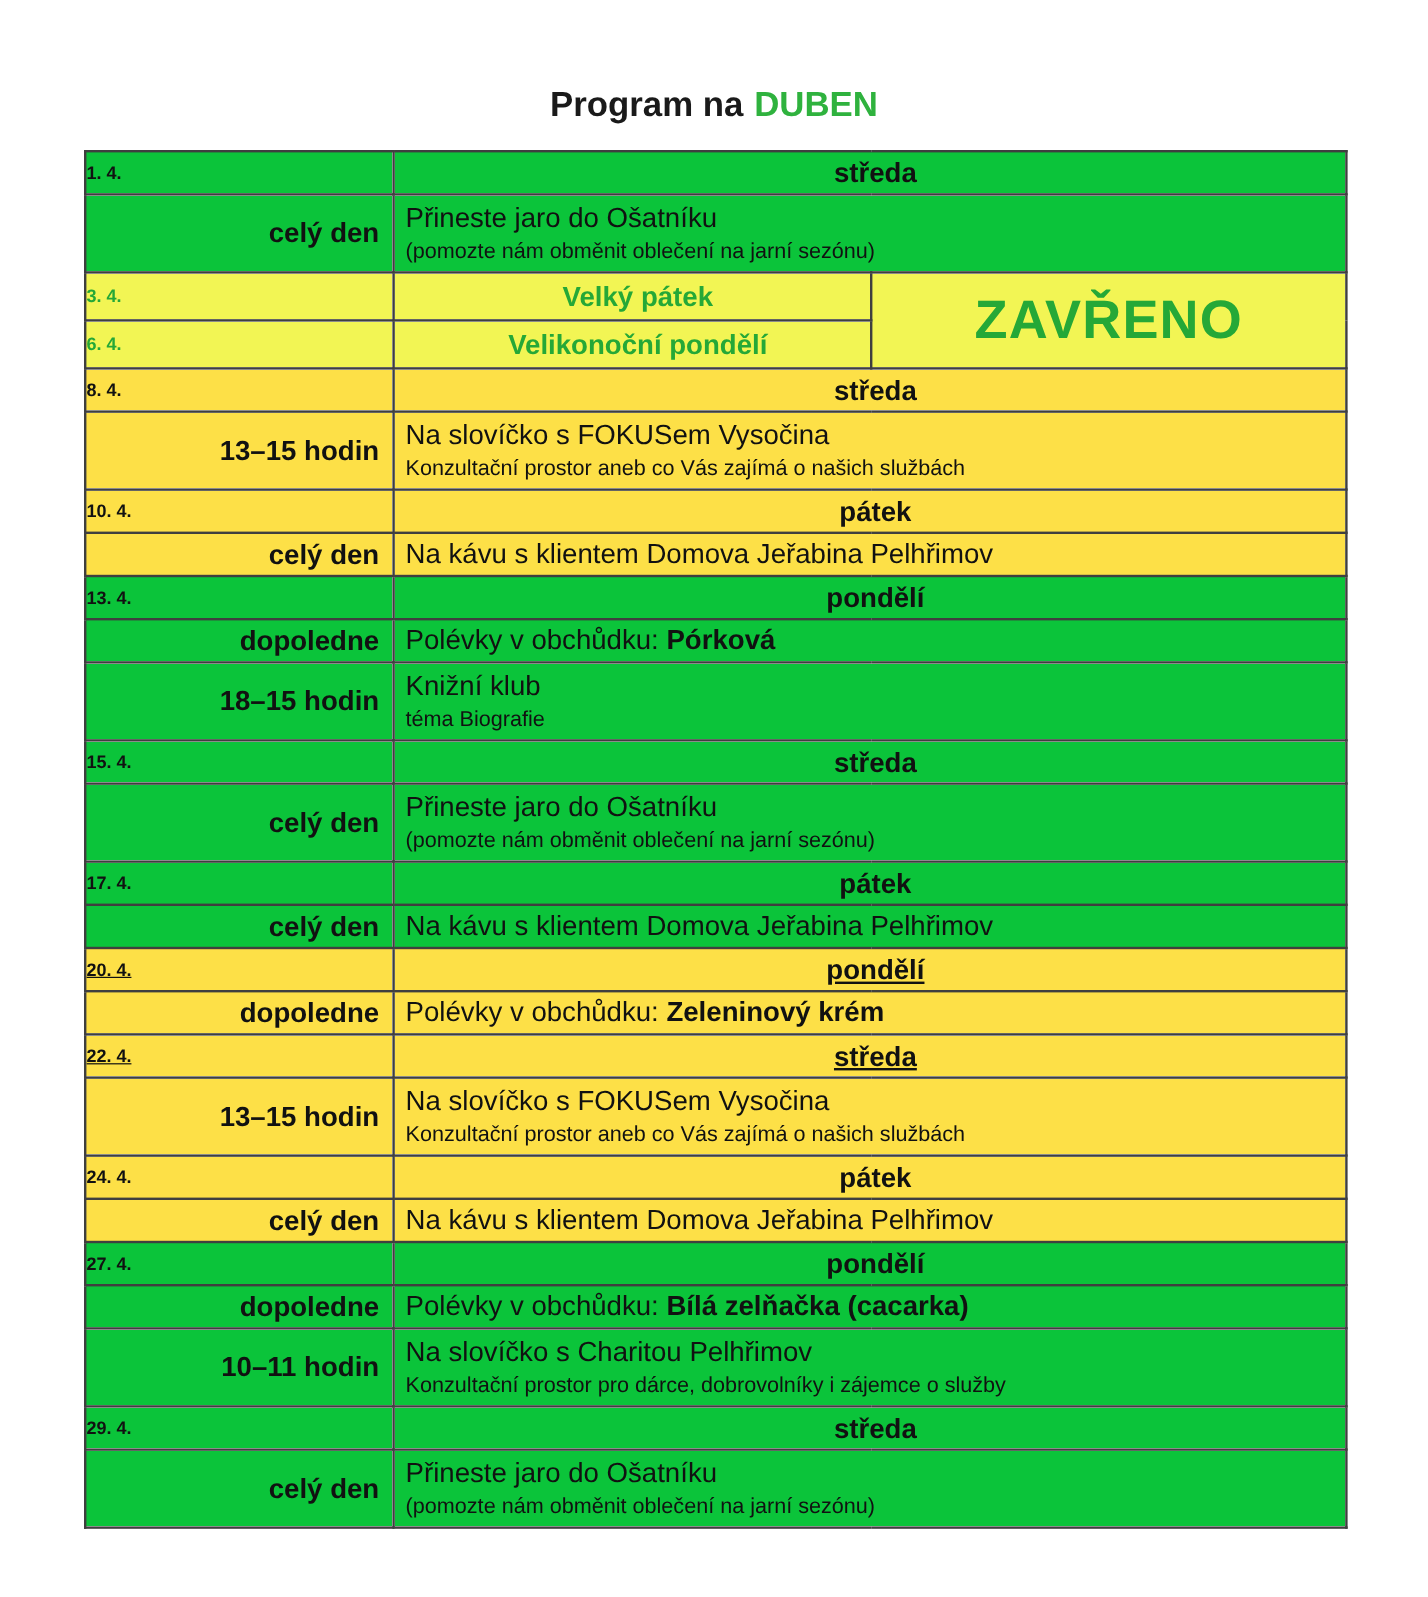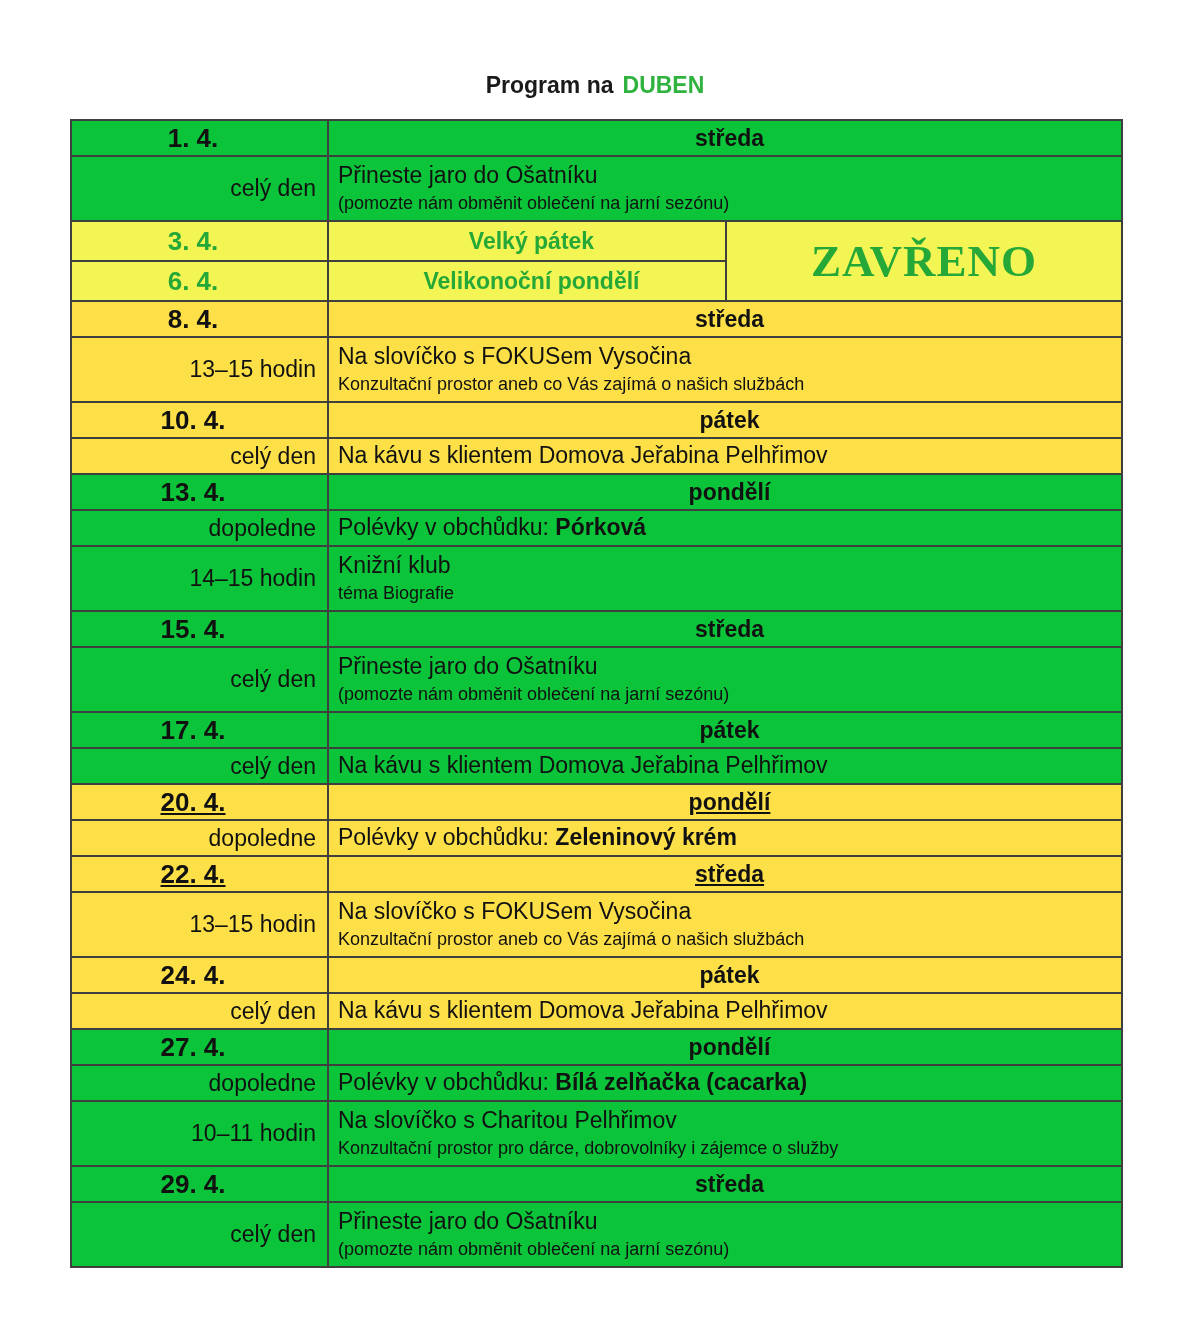--- a/index.html
+++ b/index.html
@@ -12,74 +12,73 @@
   *{box-sizing:border-box;}
   html,body{margin:0;padding:0;}
   body{
     width:1190px;height:1331px;background:#ffffff;
     font-family:"Liberation Sans","DejaVu Sans",sans-serif;
     color:#111;
   }
   .page-title{
     margin:72px 0 0 0;
     text-align:center;
-    font-size:23px;
+    font-size:29px;
     font-weight:bold;
     color:#1a1a1a;
   }
   .page-title .month{color:var(--month-green);margin-left:9px;}
   table.program{
     border-collapse:collapse;
     table-layout:fixed;
     width:1051px;
     margin:20px 0 0 70px;
   }
   td{
     border:2px solid var(--border);
     padding:0;
     vertical-align:middle;
     overflow:hidden;
   }
   tr.bg-green td{background:var(--row-green);}
   tr.bg-yellow td{background:var(--row-yellow);}
   tr.bg-white td{background:#fde047;}
   .c-date{
-    text-align:center;
+    text-align:left;
     padding-right:13px;
     font-weight:bold;
-    font-size:26px;
+    font-size:15px;
   }
   .c-day{
     padding-left:9px;
     font-weight:bold;
     font-size:23px;
     text-align:center;
   }
   .c-time{
     text-align:right;
     padding-right:11px;
     font-size:23px;
-    font-weight:normal;
+    font-weight:bold;
     margin-left:19px;
   }
   .c-event{
     padding-left:9px;
     font-size:23px;
   }
   .ev-title{line-height:1.2;}
   .ev-title .em{font-weight:bold;}
   .ev-sub{font-size:18px;line-height:1.2;margin-top:3px;}
   tr.holiday .c-date, tr.holiday .c-day{color:var(--text-green);}
   .c-closed{
     text-align:center;
     font-size:45px;
     font-weight:bold;
     color:var(--text-green);
     letter-spacing:1px;
-    font-family:Liberation Serif, serif;
   }
 </style>
 </head>
 <body>
 
 <div class="page-title">
   <span>Program na</span><span class="month">DUBEN</span>
 </div>
 
 <table class="program">
@@ -134,21 +133,21 @@
         <td class="c-date">13. 4.</td>
         <td class="c-day" colspan="2">pondělí</td>
       </tr>
       <tr class="bg-green" style="height: 36px;">
         <td class="c-time">dopoledne</td>
         <td class="c-event" colspan="2">
           <div class="ev-title"><span>Polévky v obchůdku: </span><span class="em">Pórková</span></div>
         </td>
       </tr>
       <tr class="bg-green" style="height: 65px;">
-        <td class="c-time">14–15 hodin</td>
+        <td class="c-time">18–15 hodin</td>
         <td class="c-event" colspan="2">
           <div class="ev-title"><span>Knižní klub</span></div>
           <div class="ev-sub">téma Biografie</div>
         </td>
       </tr>
       <tr class="bg-green" style="height: 36px;">
         <td class="c-date">15. 4.</td>
         <td class="c-day" colspan="2">středa</td>
       </tr>
       <tr class="bg-green" style="height: 65px;">

